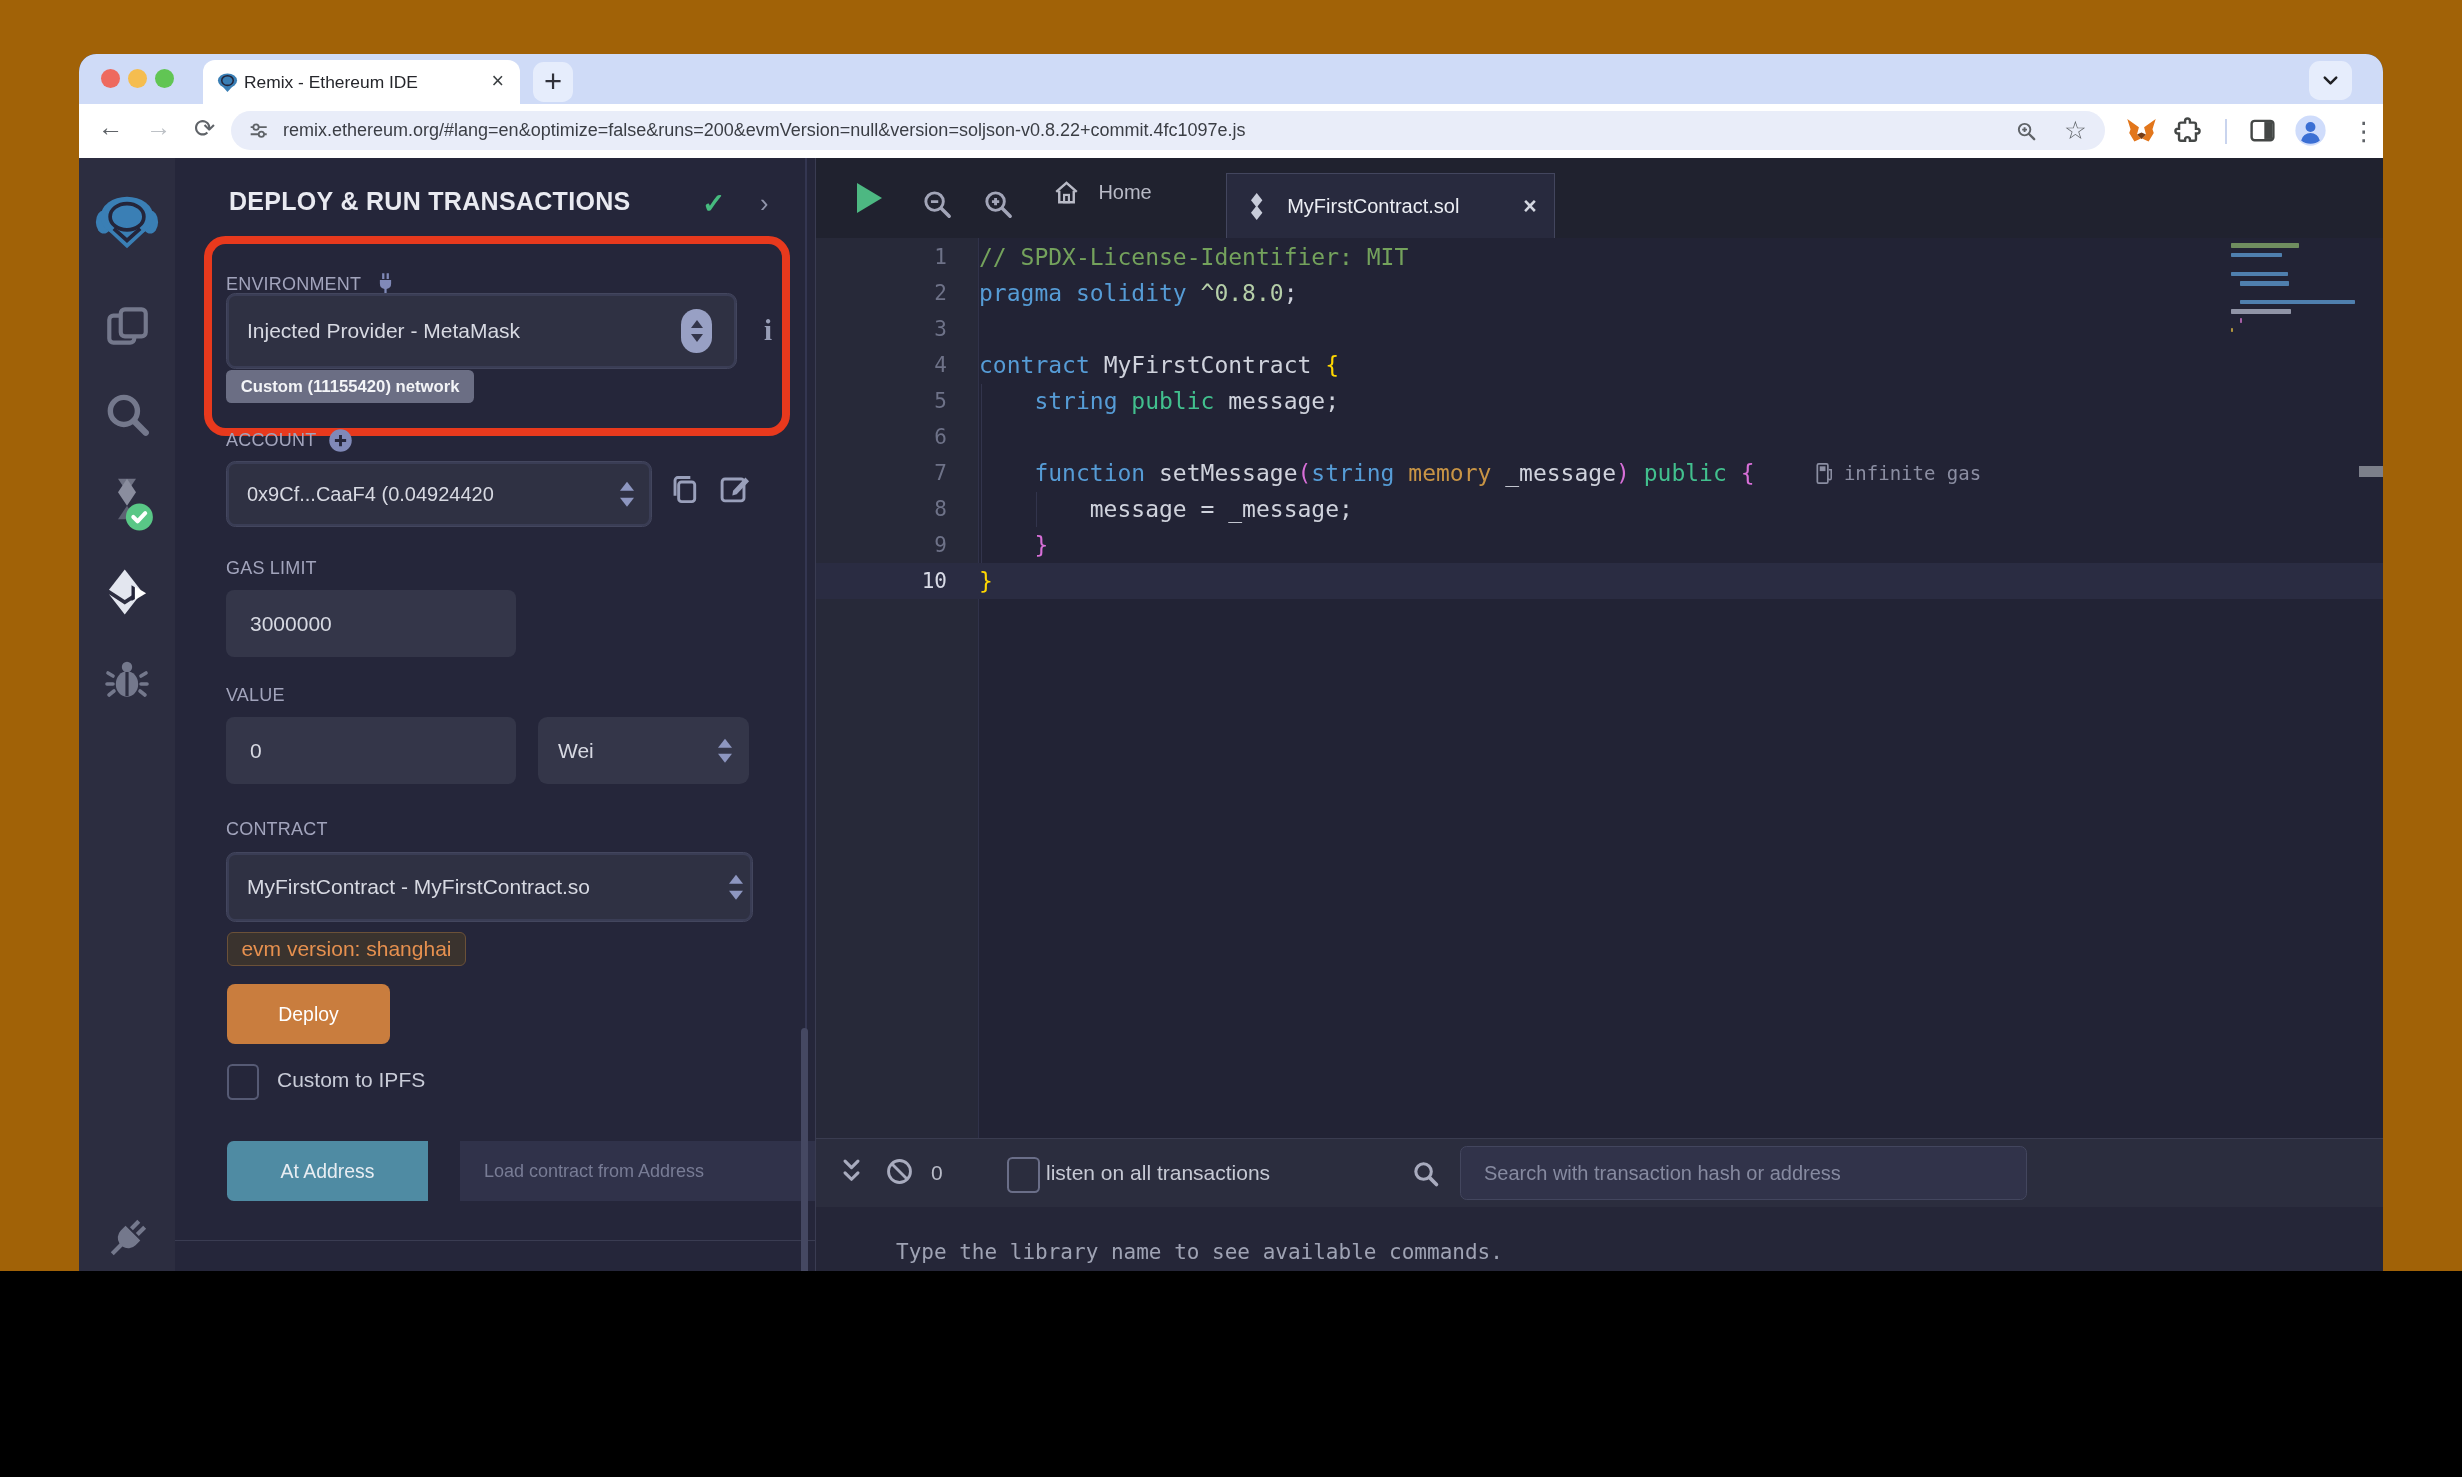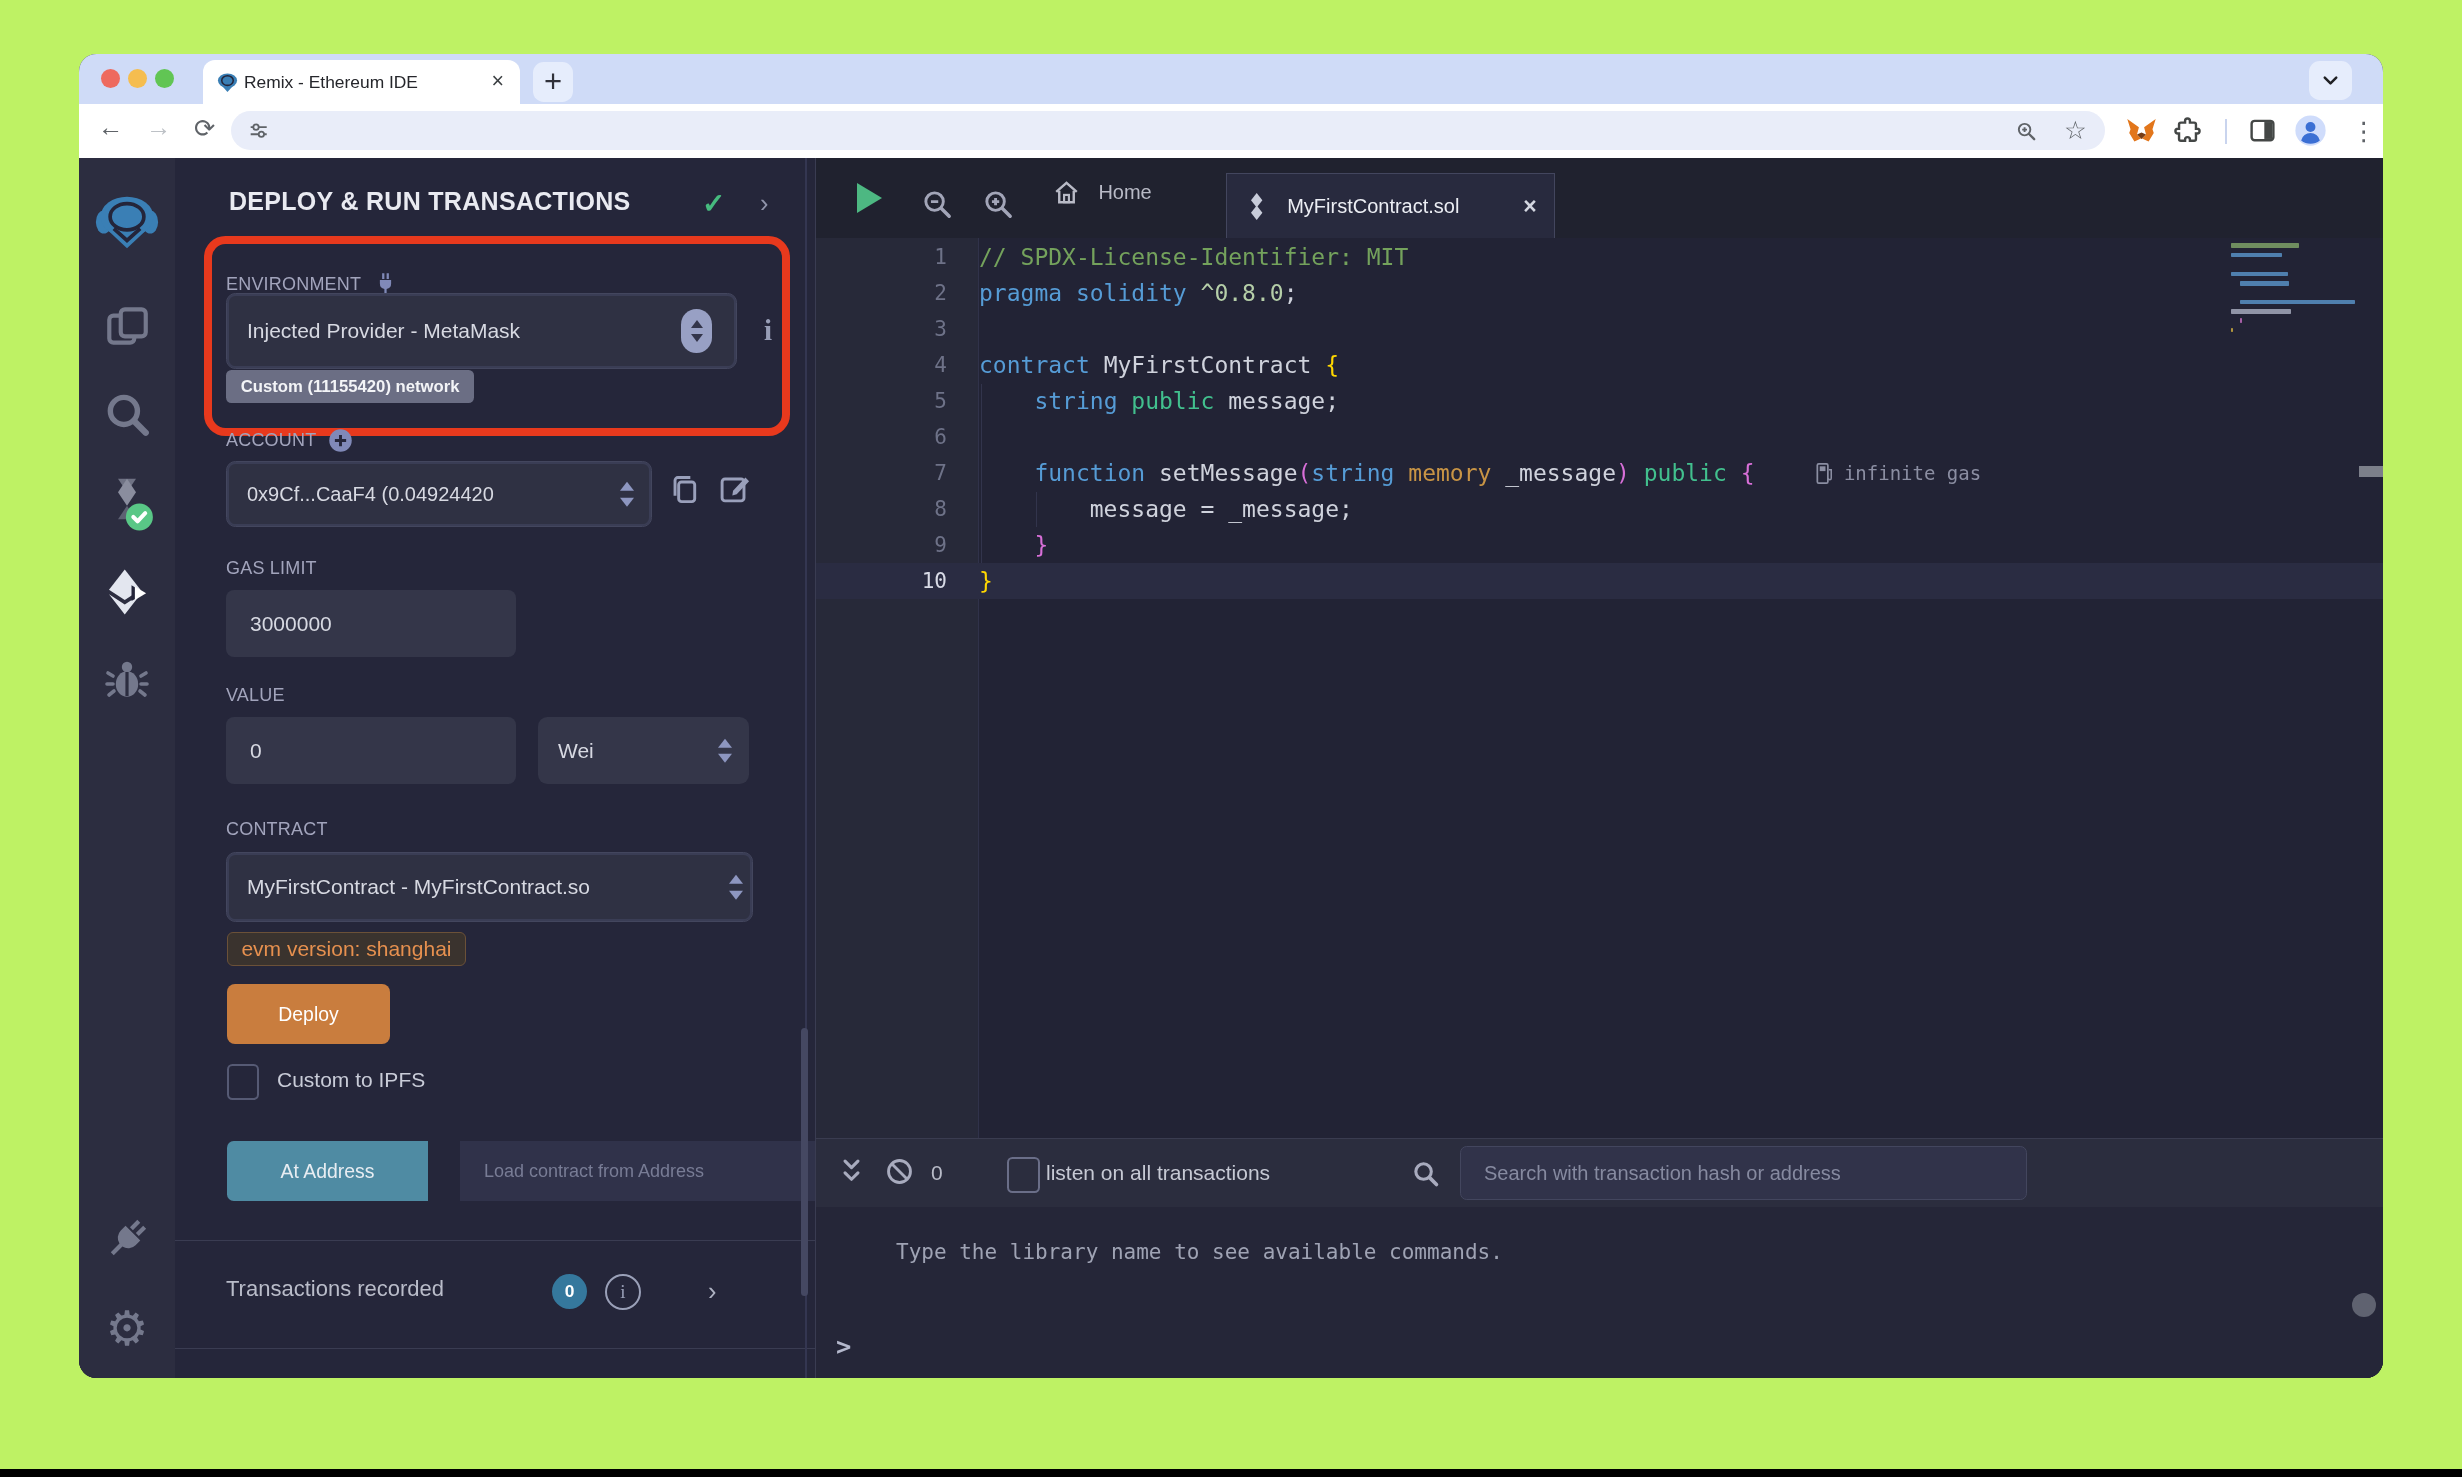--- a/index.html
+++ b/index.html
@@ -1,16 +1,16 @@
 <!DOCTYPE html>
 <html style="font-size:10.7px"><head>
 <meta charset="utf-8">
 <style>
   html,body{margin:0;padding:0;background:#000;}
-  .stage{position:relative;width:2462px;height:1469px;background:#bef264;overflow:hidden;
+  .stage{position:relative;width:2462px;height:1271px;background:#a16207;overflow:hidden;
          font-family:"Liberation Sans",sans-serif;-webkit-font-smoothing:antialiased;}
   .abs{position:absolute;}
   .window{position:absolute;left:79px;top:54px;width:2304px;height:1324px;border-radius:17.4px;
           overflow:hidden;background:#24253a;}
   
   .tabstrip{position:absolute;left:0;top:0;width:100%;height:50px;background:#cfdbf7;}
   .tl{position:absolute;top:15.4px;width:19px;height:19px;border-radius:50%;}
   .btab{position:absolute;left:124px;top:6px;width:317px;height:44px;background:#fff;
         border-radius:12px 12px 0 0;display:flex;align-items:center;}
   .btab-title{margin-left:41px;font-size:17.4px;color:#25262b;white-space:nowrap;}
@@ -141,20 +141,21 @@
   <div class="toolbar">
     <span class="navbtn" style="left:19px;">←</span>
     <span class="navbtn" style="left:67px;color:#bdc1c6;">→</span>
     <span class="navbtn" style="left:115px;">⟳</span>
     <div class="urlpill">
       <svg class="abs" style="left:17.4px;top:8.7px;" width="21.4" height="21.4" viewBox="0 0 24 24">
             <path d="M3 8h18M3 16h18" stroke="#5f6368" stroke-width="2"></path>
             <circle cx="9" cy="8" r="3" fill="#eaeef9" stroke="#5f6368" stroke-width="2"></circle>
             <circle cx="15" cy="16" r="3" fill="#eaeef9" stroke="#5f6368" stroke-width="2"></circle>
           </svg>
+      <span class="urltext">remix.ethereum.org/#lang=en&amp;optimize=false&amp;runs=200&amp;evmVersion=null&amp;version=soljson-v0.8.22+commit.4fc1097e.js</span>
       <svg class="abs" style="left:1784px;top:8.7px;" width="23" height="23" viewBox="0 0 24 24">
             <circle cx="10" cy="10" r="6" fill="none" stroke="#5f6368" stroke-width="2"></circle>
             <path d="M10 7.5v5M7.5 10h5" stroke="#5f6368" stroke-width="2"></path>
             <path d="M14.6 14.6 L20 20" stroke="#5f6368" stroke-width="2.4" stroke-linecap="round"></path>
           </svg>
       <span class="abs" style="left:1833px;top:4px;font-size:25.4px;color:#5f6368;">☆</span>
     </div>
     <div class="bicon" style="left:2046px;">
       <svg width="31" height="31" viewBox="0 0 24 24">
             <polygon points="1,3 10,9.5 8.5,15 12,18.5 15.5,15 14,9.5 23,3 20.5,11 21.5,14 17.5,20.5 12,18 6.5,20.5 2.5,14 3.5,11" fill="#e2761b"></polygon>

